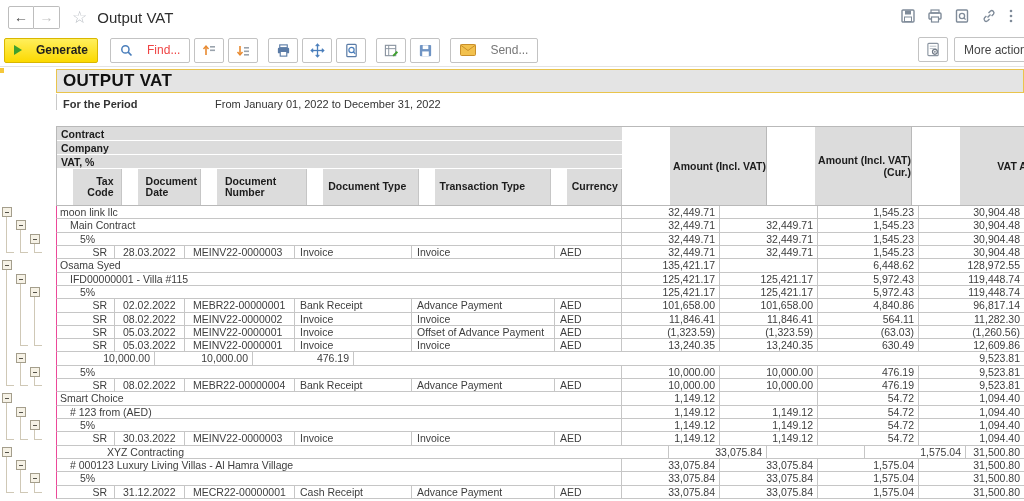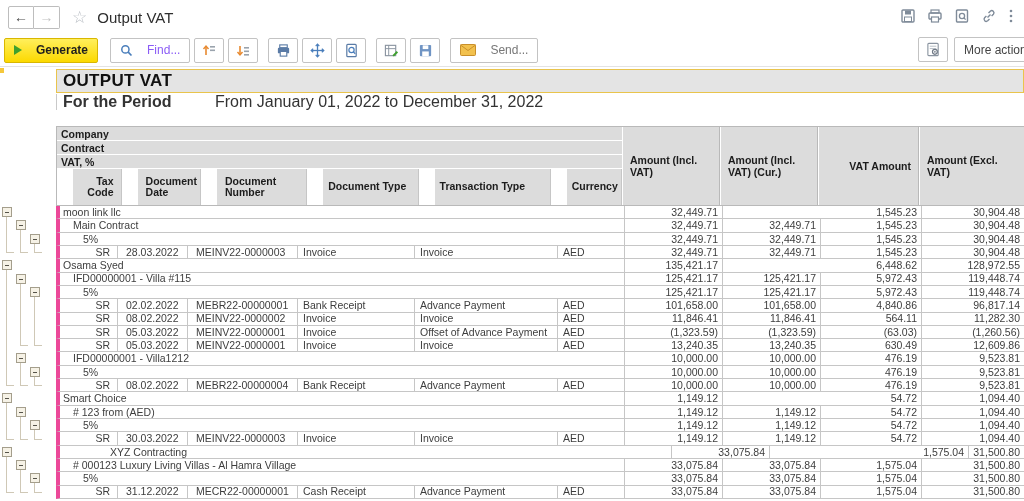--- a/index.html
+++ b/index.html
@@ -32,55 +32,55 @@
   .tb-right { position:absolute; right:-14px; top:3px; display:flex; gap:6px; align-items:center; }
   .hairline { height:1px; background:#e3e3e3; }
 
   
   .report { position:relative; width:1024px; height:434px; }
   .selmark { position:absolute; left:0; top:1px; width:4px; height:5px; background:#f5c83c; }
   .rtitle { position:absolute; left:56px; right:0; top:2px; height:24px; background:#e4e4e4;
     border:1px solid #e9c44c; font-weight:bold; font-size:17px; color:#111;
     display:flex; align-items:center; padding-left:6px; letter-spacing:.3px; }
   .period { position:absolute; left:56px; right:0; top:27px; height:16px; display:flex;
-    font-size:16px; align-items:center; border-left:1px solid #c9c9c9; }
+    font-size:11px; align-items:flex-end; border-left:1px solid #c9c9c9; }
   .period .lab { font-weight:bold; padding-left:6px; width:158px; }
   .period .val { }
 
   
   .tablewrap { position:absolute; left:0; top:59px; right:0; }
   .thead { display:flex; margin-left:56px; border:1px solid #b9b9b9; border-right:none; }
   .th-left { width:565px; display:flex; flex-direction:column; }
   .gh { height:14px; background:#dcdcdc; border-bottom:1px solid #fff; font-weight:bold;
     font-size:10.5px; display:flex; align-items:center; padding-left:4px; color:#1c1c1c; }
   .colrow { height:36px; display:flex; }
   .ch { background:#dcdcdc; border-right:1px solid #b9b9b9; font-weight:bold; font-size:10.5px;
     display:flex; align-items:center; padding:1px 3px; color:#1c1c1c; line-height:11.5px;margin-left:16px; }
   .th-amounts { display:flex; flex:1; }
   .ah { background:#dcdcdc; border-right:1px solid #b9b9b9; border-left:1px solid #fff;
     font-weight:bold; font-size:10.5px; display:flex; align-items:center; justify-content:flex-end;
-    text-align:left; padding:1px 7px; color:#1c1c1c; line-height:12px; }
+    text-align:right; padding:1px 0; color:#1c1c1c; line-height:12px;margin-left:47px; }
   .ah:last-child { border-right:none; }
 
   
   .row { display:flex; height:13.32px; font-size:10.5px; color:#3d3d3d; cursor:default; }
   .gutter { width:56px; display:flex; position:relative; background:#fff; }
   .slot { width:14px; position:relative; }
   .slot.v::before, .slot.l::before { content:""; position:absolute; left:6px; top:0; bottom:0;
     width:1px; background:#cfc8b6; }
   .slot.l::before { bottom:6px; }
   .slot.l::after { content:""; position:absolute; left:6px; bottom:6px; width:8px; height:1px;
     background:#cfc8b6; }
   .slot.b .minus { position:absolute; left:2px; top:1px; width:10px; height:10px;
     background:#f6f2e6; border:1px solid #a49e8c; cursor:pointer; }
   .slot.b .minus::after { content:""; position:absolute; left:2px; top:4px; width:4px; height:1px;
     background:#55534a; }
   .slot.b::before { content:""; position:absolute; left:6px; top:11px; bottom:0; width:1px;
     background:#cfc8b6; }
-  .cells { flex:1; display:flex; border-left:4px solid #ec4899; border-bottom:1px solid #c6c6c6;align-items:center; }
+  .cells { flex:1; display:flex; border-left:1px solid #ec4899; border-bottom:1px solid #c6c6c6; }
   .cell { overflow:hidden; white-space:nowrap; padding:0 3px; line-height:12.5px; }
   .c-tax  { width:58px;  text-align:right; padding-right:7px; border-right:1px solid #c6c6c6; }
   .c-date { width:70px;  padding-left:8px; border-right:1px solid #c6c6c6; }
   .c-num  { width:110px; padding-left:8px; border-right:1px solid #c6c6c6; }
   .c-dtype{ width:117px; padding-left:5px; border-right:1px solid #c6c6c6; }
   .c-ttype{ width:143px; padding-left:5px; border-right:1px solid #c6c6c6; }
   .c-cur  { width:67px;  padding-left:5px; border-right:1px solid #c6c6c6; }
   .c-glabel { width:565px; border-right:1px solid #c6c6c6; }
   .c-amt  { text-align:right; padding-right:4px; border-right:1px solid #c6c6c6; }
   .a1 { width:98px; } .a2 { width:98px; } .a3 { width:101px; } .a4 { flex:1; border-right:none; }
@@ -139,21 +139,21 @@
 <div class="toolbar">
   <div class="btn gen">
     <span class="play"></span>
     <span>Generate</span>
   </div>
   <div class="btn">
     <svg width="13" height="13" viewBox="0 0 13 13">
         <circle cx="5.4" cy="5.4" r="3.6" fill="none" stroke="#4a7ebb" stroke-width="1.5"></circle>
         <line x1="8.2" y1="8.2" x2="11.5" y2="11.5" stroke="#4a7ebb" stroke-width="1.7"></line>
       </svg>
-    <span style="color:#8b5cf6">Find...</span>
+    <span style="color:#ef4444">Find...</span>
   </div>
   <div class="sgap"></div>
   <div class="btn ibtn">
     <svg width="15" height="15" viewBox="0 0 15 15">
         <line x1="4" y1="12" x2="4" y2="4" stroke="#e8892f" stroke-width="1.6"></line>
         <path d="M1.5 6 L4 3 L6.5 6" fill="none" stroke="#e8892f" stroke-width="1.4"></path>
         <rect x="8" y="3" width="5" height="1.6" fill="#9aa3ad"></rect>
         <rect x="8" y="6.5" width="5" height="1.6" fill="#9aa3ad"></rect>
       </svg>
   </div>
@@ -242,22 +242,22 @@
   <div class="period">
     <span class="lab">For the Period</span>
     <span class="val">From January 01, 2022 to December 31, 2022</span>
   </div>
 
   <div class="tablewrap">
 
     <div class="thead">
       <div class="th-left">
         <div id="ghRows">
+            <div class="gh">Contract</div>
             <div class="gh">Company</div>
-            <div class="gh">Contract</div>
             <div class="gh">VAT, %</div>
           </div>
         <div class="colrow" id="chRow">
             <div class="ch c-tax">Tax Code</div>
             <div class="ch c-date">Document Date</div>
             <div class="ch c-num">Document Number</div>
             <div class="ch c-dtype">Document Type</div>
             <div class="ch c-ttype">Transaction Type</div>
             <div class="ch c-cur">Currency</div>
           </div>
@@ -464,21 +464,20 @@
         </div>
         <div class="row">
           <div class="gutter">
             <div class="slot v"></div>
             <div class="slot b">
               <div class="minus"></div>
             </div>
             <div class="slot"></div>
           </div>
           <div class="cells">
-            <div class="cell c-glabel" style="padding-left: 13px;">IFD00000001 - Villa1212</div>
             <div class="cell c-amt a1">10,000.00</div>
             <div class="cell c-amt a2">10,000.00</div>
             <div class="cell c-amt a3">476.19</div>
             <div class="cell c-amt a4">9,523.81</div>
           </div>
         </div>
         <div class="row">
           <div class="gutter">
             <div class="slot v"></div>
             <div class="slot v"></div>

